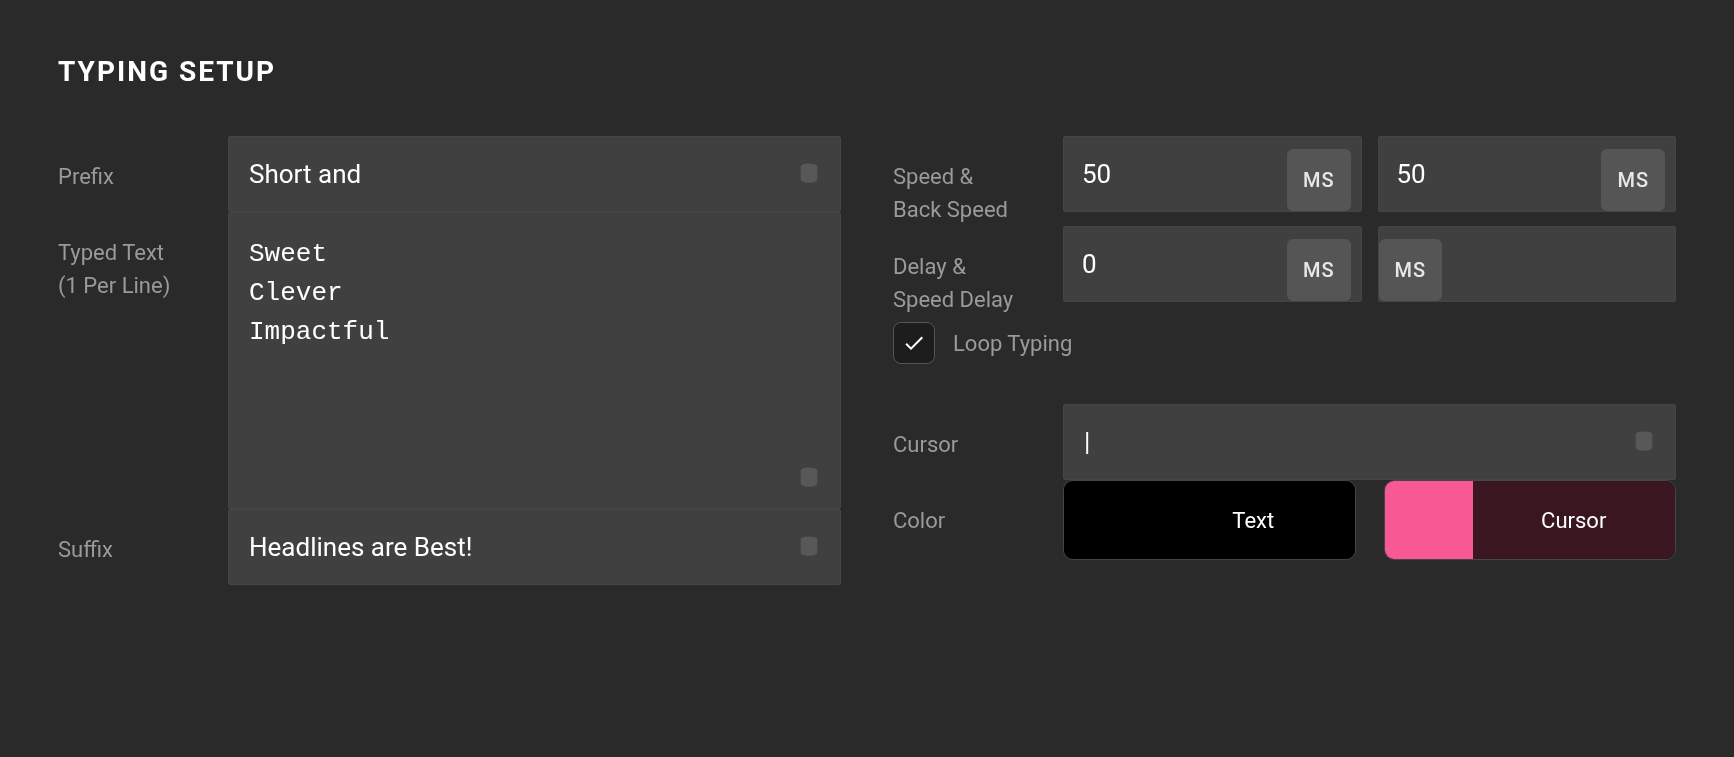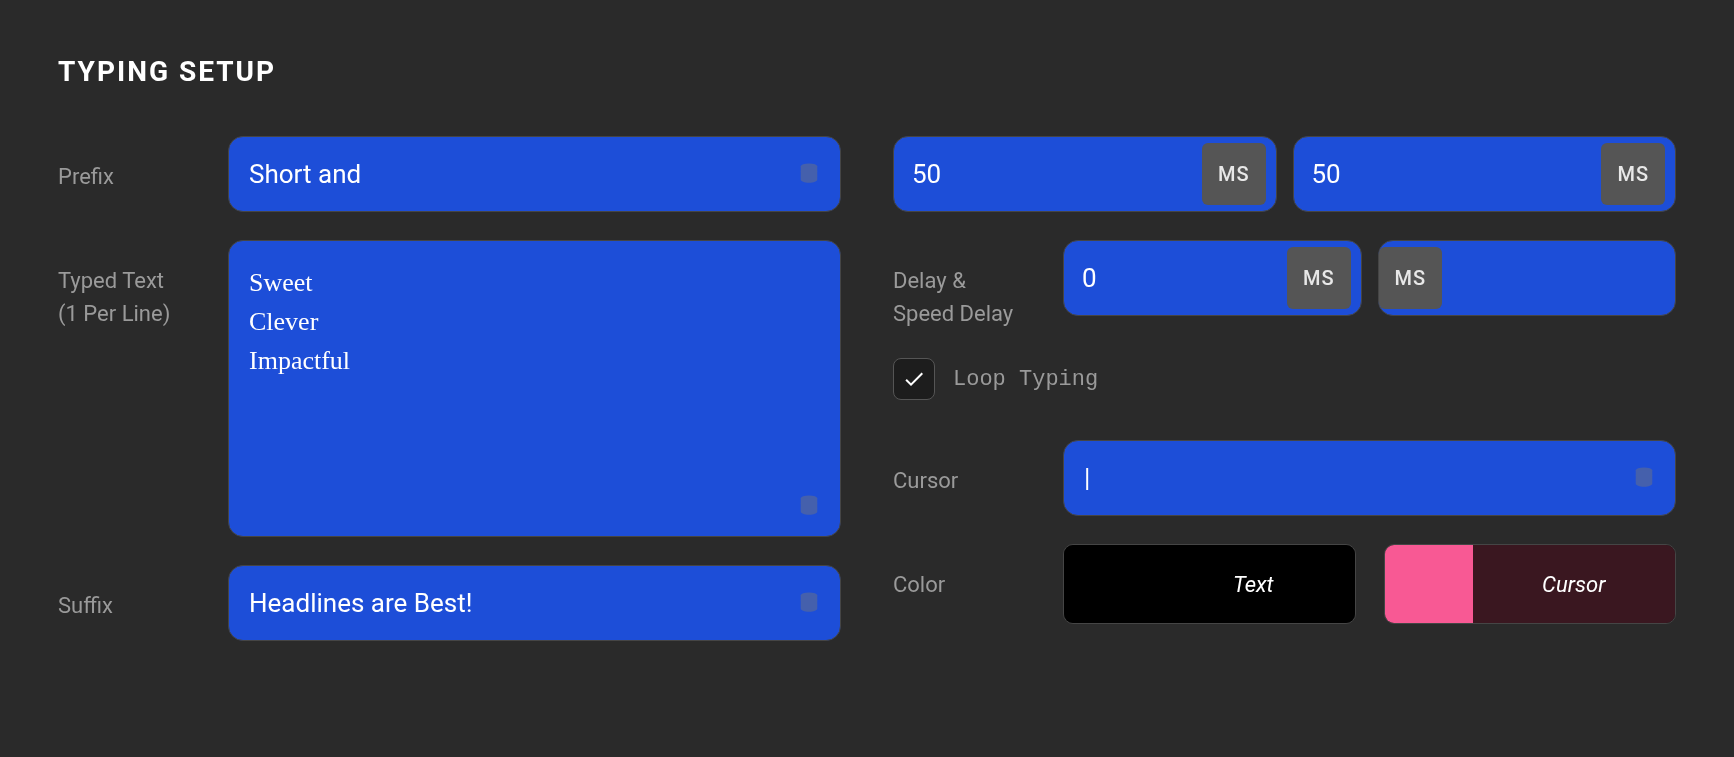--- a/index.html
+++ b/index.html
@@ -25,46 +25,45 @@
     display: flex;
     gap: 52px;
   }
   .col {
     flex: 1;
     min-width: 0;
   }
   .row {
     display: flex;
     align-items: flex-start;
-    margin-bottom: 28px;
   }
   .row.align-center { align-items: center; }
   .label {
     width: 170px;
     flex: 0 0 170px;
     color: #9a9a9a;
     font-size: 22px;
     line-height: 1.5;
     padding-top: 24px;
   }
   .label.top0 { padding-top: 0; }
   .label .line2 { display:block; }
   .control-area {
     flex: 1;
     display: flex;
     gap: 16px;
   }
   .field {
     position: relative;
     flex: 1;
-    background: #1d4ed8;
+    background: #404040;
     border: 1px solid #454545;
-    border-radius: 15px;
-    display: flex;
-    align-items: center;
+    border-radius: 2px;
+    display: flex;
+    align-items: flex-end;
   }
   .text-input {
     flex: 1;
     background: transparent;
     border: none;
     outline: none;
     color: #fff;
     font-size: 26px;
     padding: 22px 20px;
     font-family: inherit;
@@ -73,21 +72,21 @@
   .textarea {
     flex: 1;
     background: transparent;
     border: none;
     outline: none;
     color: #fff;
     font-size: 26px;
     line-height: 1.5;
     padding: 22px 20px 50px 20px;
     resize: none;
-    font-family: Liberation Serif, serif;
+    font-family: Liberation Mono, monospace;
     height: 295px;
     width: 100%;
   }
   .db-icon {
     position: absolute;
     right: 20px;
     bottom: 18px;
     width: 22px;
     height: 24px;
     opacity: 0.45;
@@ -125,21 +124,20 @@
   }
   .checkbox svg { width: 24px; height: 24px; }
   .check-label {
     color: #9a9a9a;
     font-size: 22px;
   }
   .color-pair {
     display: flex;
     gap: 28px;
     flex: 1;
-    font-style: italic;
   }
   .color-field {
     flex: 1;
     display: flex;
     border: 1px solid #454545;
     border-radius: 10px;
     overflow: hidden;
     height: 80px;
     background: #1d1d1d;
   }
@@ -152,21 +150,21 @@
     display: flex;
     align-items: center;
     justify-content: center;
     font-size: 22px;
     color: #fff;
   }
   .sw-text { background:#000; }
   .lbl-text { background:#000; }
   .sw-cursor { background:#f85994; }
   .lbl-cursor { background:#3a1720; }
-  .right-check-group { flex:1; display:flex;font-family:Liberation Mono, monospace; }
+  .right-check-group { flex:1; display:flex; }
   .right-check-group .check-item:nth-child(1){ width:275px; }
 </style>
 </head>
 <body>
 
 <div class="page">
   <h2 class="section-title">TYPING SETUP</h2>
 
   <div class="cols">
 
@@ -226,20 +224,24 @@
             </span>
           </div>
         </div>
       </div>
 
     </div>
 
     <div class="col">
 
       <div class="row">
+        <div class="label">
+          <span>Speed &amp;</span>
+          <span class="line2">Back Speed</span>
+        </div>
         <div class="control-area">
           <div class="field num-field">
             <input class="text-input" type="text" value="50" style="">
             <div class="unit-box">MS</div>
           </div>
           <div class="field num-field">
             <input class="text-input" type="text" value="50" style="">
             <div class="unit-box">MS</div>
           </div>
         </div>

